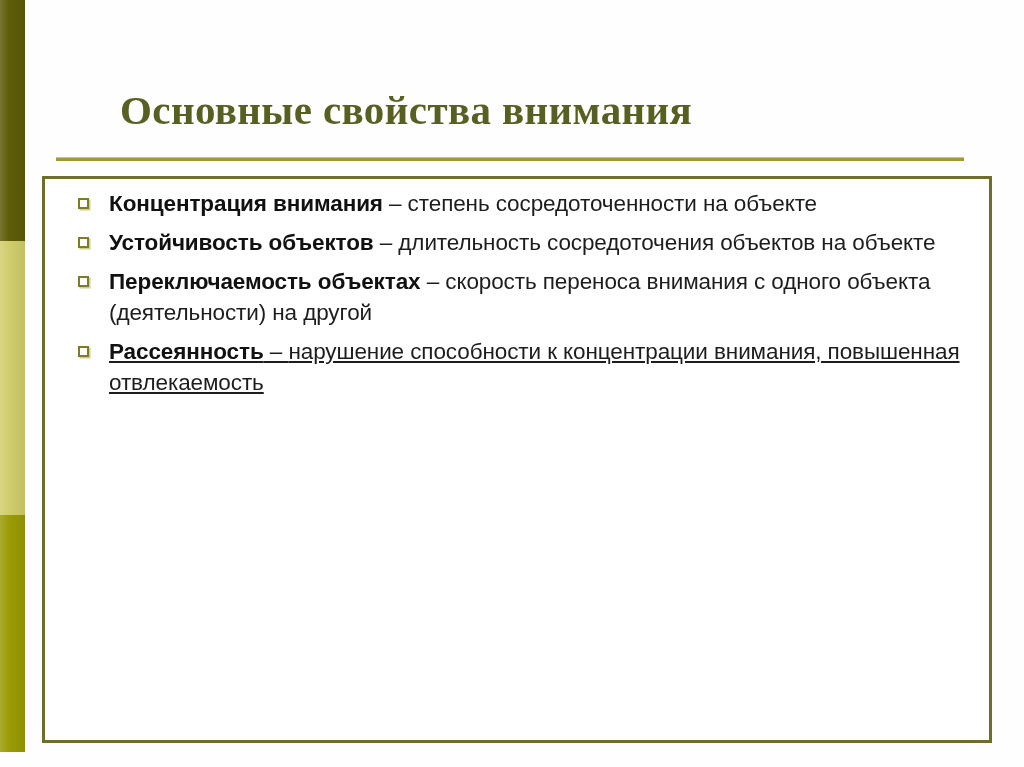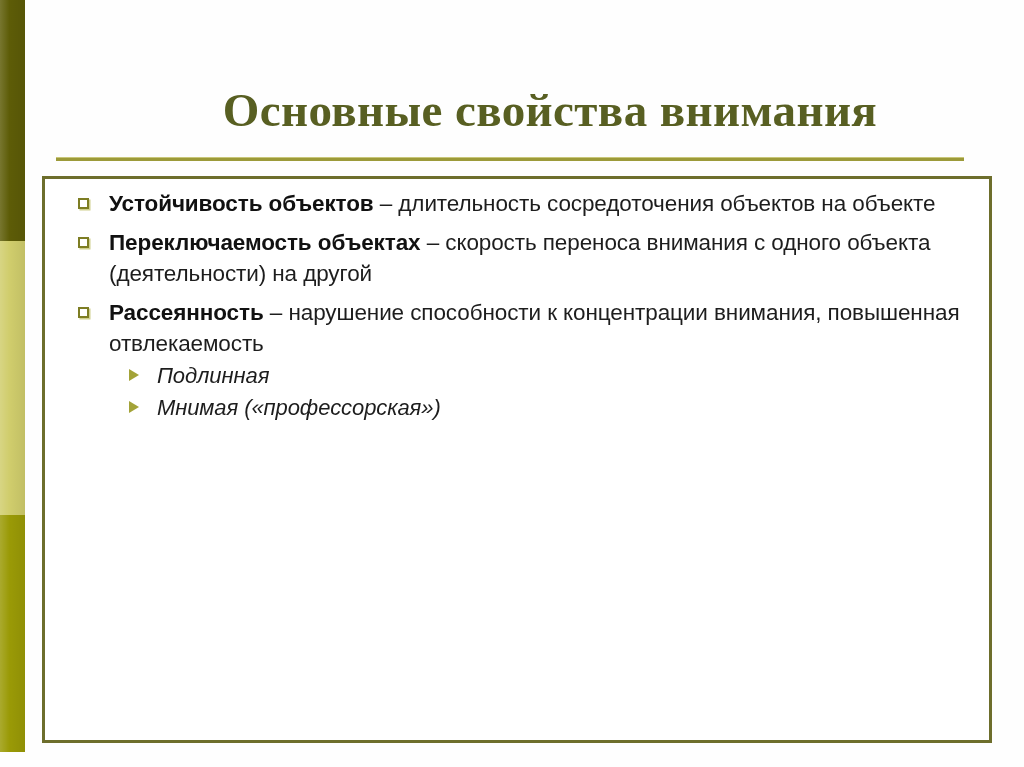--- a/index.html
+++ b/index.html
@@ -55,25 +55,25 @@
   }
 
   
   .title {
     position: absolute;
     left: 120px;
     top: 86px;
     width: 860px;
     font-family: "Liberation Serif", "DejaVu Serif", serif;
     font-weight: bold;
-    font-size: 47px;
+    font-size: 41px;
     line-height: 48px;
     letter-spacing: .4px;
     color: #585f22;
-    text-align: center;
+    text-align: left;
     white-space: nowrap;
   }
 
   
   .title-rule {
     position: absolute;
     left: 56px;
     top: 157px;
     width: 908px;
     height: 3px;
@@ -101,21 +101,21 @@
   }
   li.bullet {
     position: relative;
     padding-left: 50px;
     margin: 0 0 8px 0;
     font-size: 22.5px;
     line-height: 31px;
     color: #1d1d1d;
     letter-spacing: -0.1px;
   }
-  li.bullet:last-child { margin-bottom: 15px; }
+  li.bullet:last-child { margin-bottom: 15px; text-decoration: underline; }
 
   
   .marker-square {
     position: absolute;
     left: 19px;
     top: 10px;
     width: 11px;
     height: 11px;
     box-sizing: border-box;
     border: 2px solid #7d7d23;
@@ -166,22 +166,20 @@
     <div class="side-band bottom"></div>
     <div class="side-sheen"></div>
   </div>
 
   <div class="title">Основные свойства внимания</div>
 
   <div class="title-rule"></div>
 
   <div class="content-box">
     <ul class="bullets" id="bullet-list">
+        <li class="bullet"><span class="marker-square"></span><span class="term">Концентрация внимания</span><span class="dash"> – </span><span class="rest">степень сосредоточенности на объекте</span></li>
         <li class="bullet"><span class="marker-square"></span><span class="term">Устойчивость объектов</span><span class="dash"> – </span><span class="rest">длительность сосредоточения объектов на объекте</span></li>
         <li class="bullet"><span class="marker-square"></span><span class="term">Переключаемость объектах</span><span class="dash"> – </span><span class="rest">скорость переноса внимания с одного объекта (деятельности) на другой</span></li>
-        <li class="bullet"><span class="marker-square"></span><span class="term">Рассеянность</span><span class="dash"> – </span><span class="rest">нарушение способности к концентрации внимания, повышенная отвлекаемость</span><ul class="sub-bullets">
-            <li class="sub-bullet"><span class="marker-arrow"></span><span>Подлинная</span></li>
-            <li class="sub-bullet"><span class="marker-arrow"></span><span>Мнимая («профессорская»)</span></li>
-          </ul></li>
+        <li class="bullet"><span class="marker-square"></span><span class="term">Рассеянность</span><span class="dash"> – </span><span class="rest">нарушение способности к концентрации внимания, повышенная отвлекаемость</span></li>
       </ul>
   </div>
 
 </div>
 
 </body></html>

